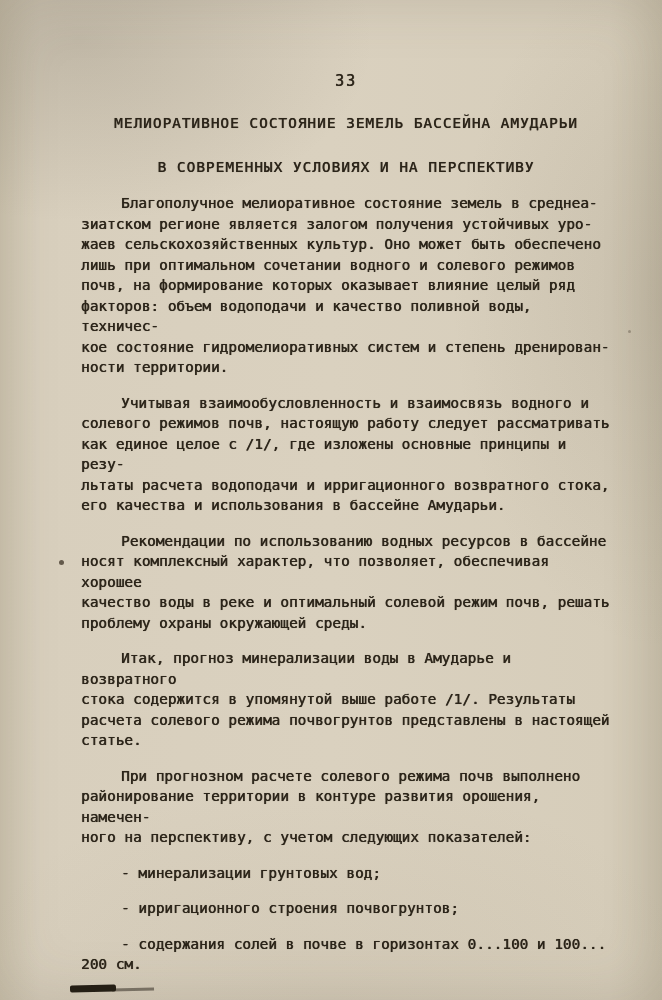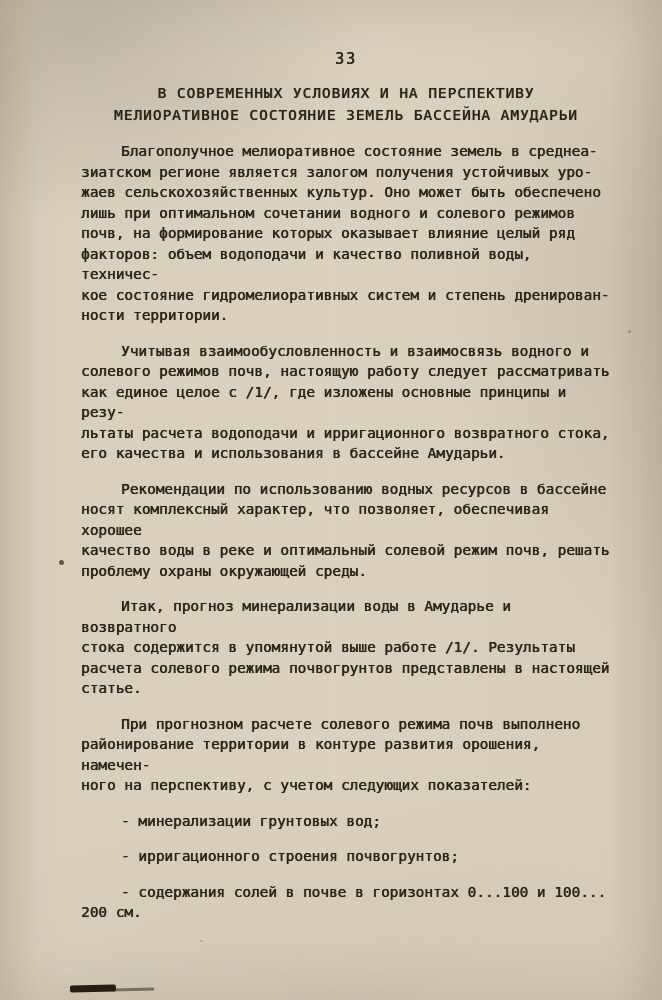--- a/index.html
+++ b/index.html
@@ -20,20 +20,21 @@
       linear-gradient(90deg, #cfc6b1 0%, #d8cfbd 6%, #dad1bf 50%, #d6cdba 92%, #cbc2ad 100%);
   }
   .page {
     position: absolute;
     inset: 0;
     padding: 50px 36px 0 66px;
     box-sizing: border-box;
   }
   .ink {
     text-shadow: 0.5px 0 0 rgba(43,36,25,0.75), 0 0 0.7px rgba(43,36,25,0.6);
+    margin-top: 22px;
   }
   .page-number {
     text-align: center;
     font-size: 15px;
     letter-spacing: 2px;
     margin-bottom: 14px;
   }
   .head-block {
     margin-left: 114px;
     font-size: 14.4px;
@@ -87,22 +88,22 @@
 </style>
 </head>
 <body>
 
 <div class="page">
 
   <div class="page-number ink">33</div>
 
 
   <div class="title-block">
+    <div class="ink">МЕЛИОРАТИВНОЕ СОСТОЯНИЕ ЗЕМЕЛЬ БАССЕЙНА АМУДАРЬИ</div>
     <div class="ink">В СОВРЕМЕННЫХ УСЛОВИЯХ И НА ПЕРСПЕКТИВУ</div>
-    <div class="ink">МЕЛИОРАТИВНОЕ СОСТОЯНИЕ ЗЕМЕЛЬ БАССЕЙНА АМУДАРЬИ</div>
   </div>
 
   <div class="body-block">
     <p class="para ink">Благополучное мелиоративное состояние земель в среднеа-
 зиатском регионе является залогом получения устойчивых уро-
 жаев сельскохозяйственных культур. Оно может быть обеспечено
 лишь при оптимальном сочетании водного и солевого режимов
 почв, на формирование которых оказывает влияние целый ряд
 факторов: объем водоподачи и качество поливной воды, техничес-
 кое состояние гидромелиоративных систем и степень дренирован-

